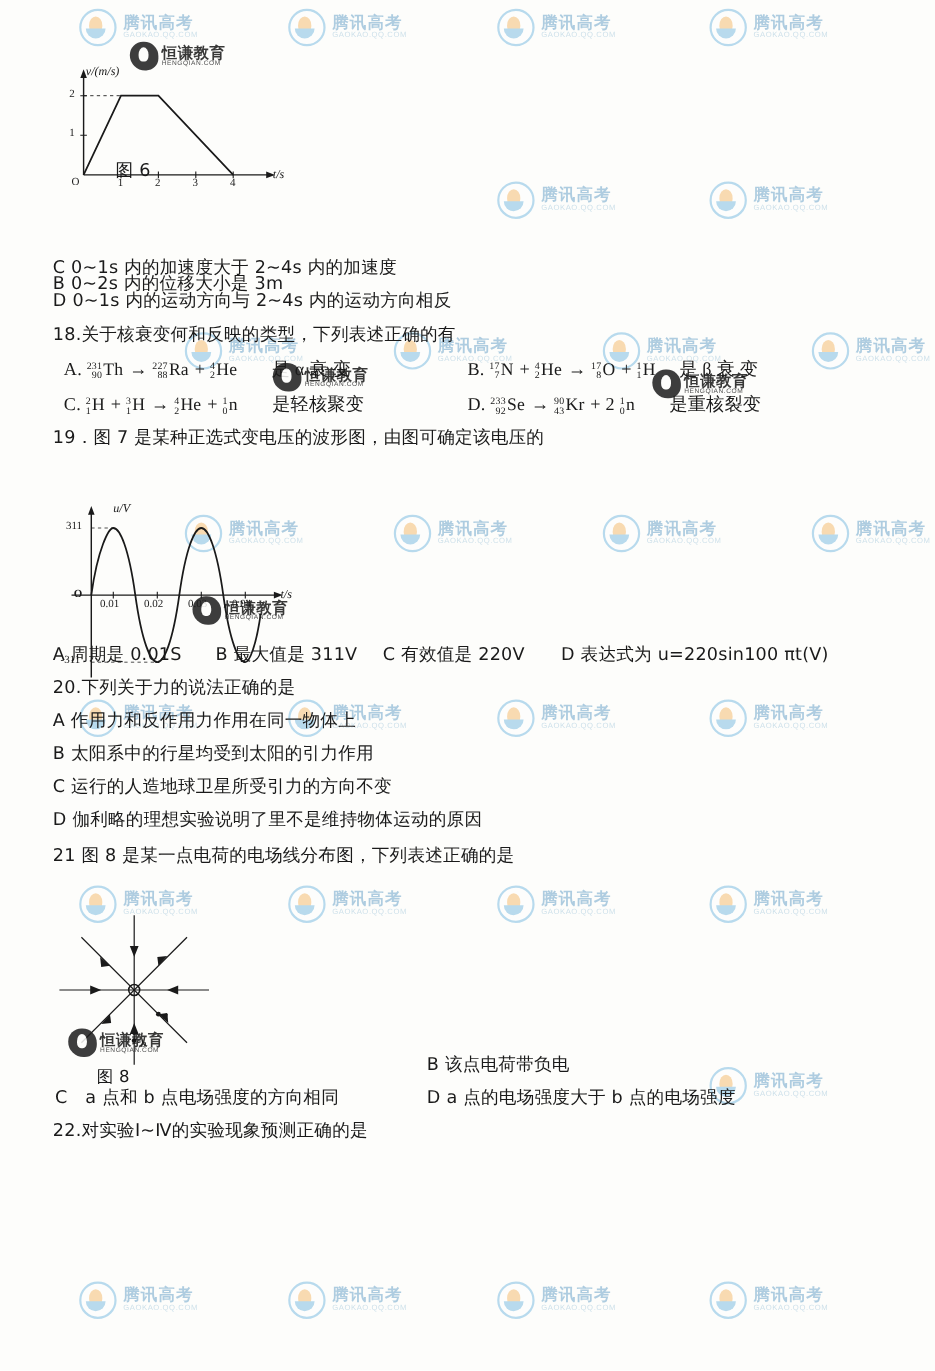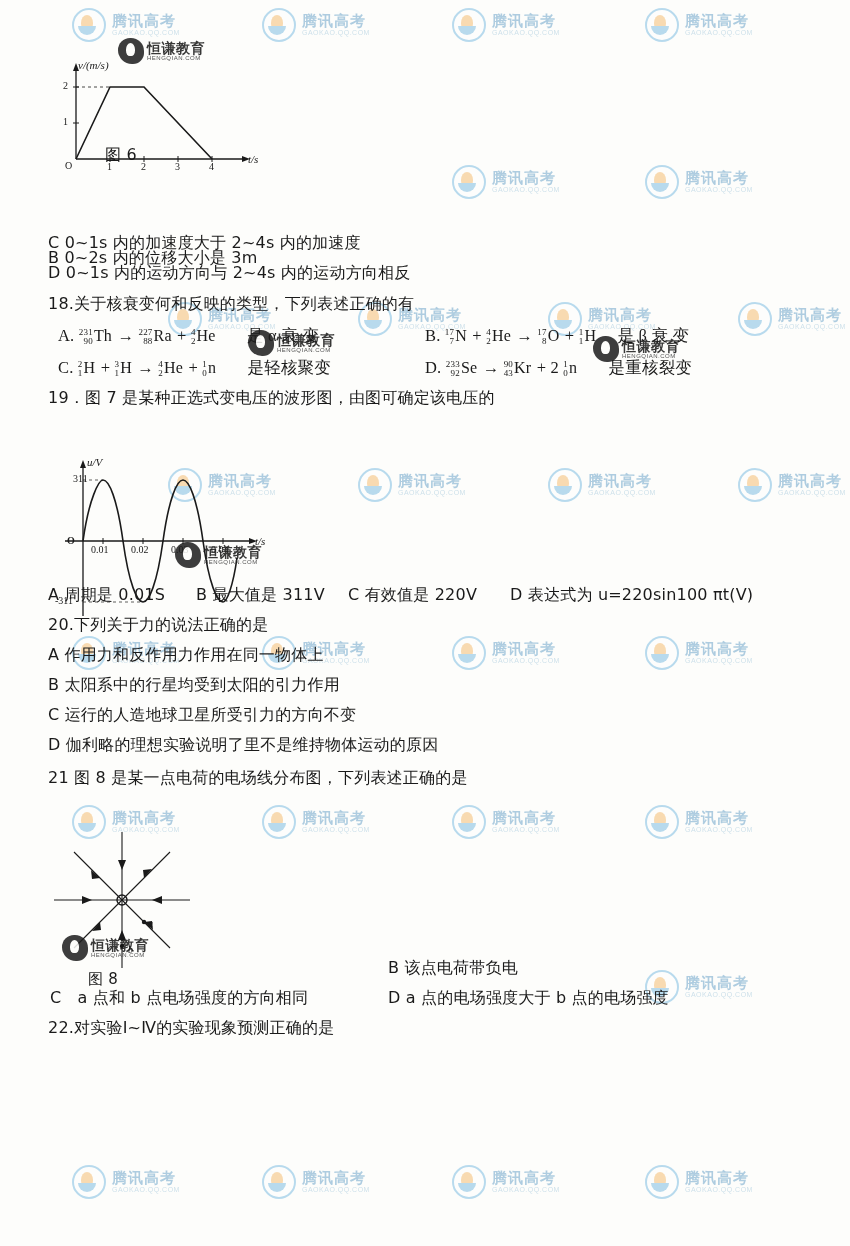--- a/index.html
+++ b/index.html
@@ -533,23 +533,23 @@
       <path d="M28,83 C34,40 44,22 48,22 C54,22 62,40 68,83 C74,126 82,144 88,144 C94,144 102,126 108,83 C114,40 122,22 128,22 C134,22 142,40 148,83 C154,126 162,144 168,144 C172,144 178,128 182,100" fill="none" stroke="#1a1a1a" stroke-width="1.6"></path>
 
       <line x1="28" y1="22" x2="48" y2="22" stroke="#1a1a1a" stroke-width="0.7" stroke-dasharray="3,3"></line>
       <line x1="28" y1="144" x2="88" y2="144" stroke="#1a1a1a" stroke-width="0.7" stroke-dasharray="3,3"></line>
 
       <line x1="48" y1="80" x2="48" y2="86" stroke="#1a1a1a" stroke-width="1"></line>
       <line x1="88" y1="80" x2="88" y2="86" stroke="#1a1a1a" stroke-width="1"></line>
       <line x1="128" y1="80" x2="128" y2="86" stroke="#1a1a1a" stroke-width="1"></line>
       <line x1="168" y1="80" x2="168" y2="86" stroke="#1a1a1a" stroke-width="1"></line>
     </svg>
-    <span class="axlabel" style="left:32px; top:-2px;font-style:italic;">u/V</span>
+    <span class="axlabel" style="left:48px; top:-2px;font-style:italic;">u/V</span>
     <span class="axlabel" style="left:200px; top:77px;">t/s</span>
-    <span class="tick" style="left:18px; top:15px;">311</span>
+    <span class="tick" style="left:5px; top:15px;">311</span>
     <span class="tick" style="left:0px; top:137px;">-311</span>
     <span class="tick" style="left:12px; top:77px; font-weight:bold;">O</span>
     <span class="tick" style="left:36px; top:86px;">0.01</span>
     <span class="tick" style="left:76px; top:86px;">0.02</span>
     <span class="tick" style="left:116px; top:86px;">0.03</span>
     <span class="tick" style="left:156px; top:86px;">0.04</span>
   </div>
 
   <div class="stamp" style="left:175px; top:542px;">
     <div class="blob"></div>

